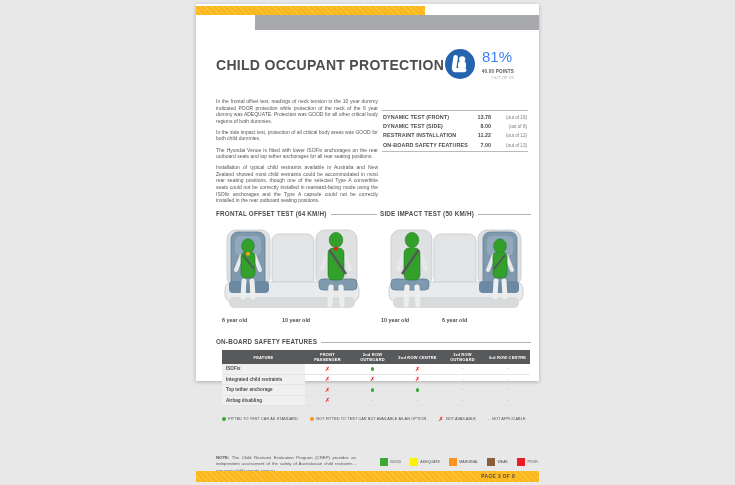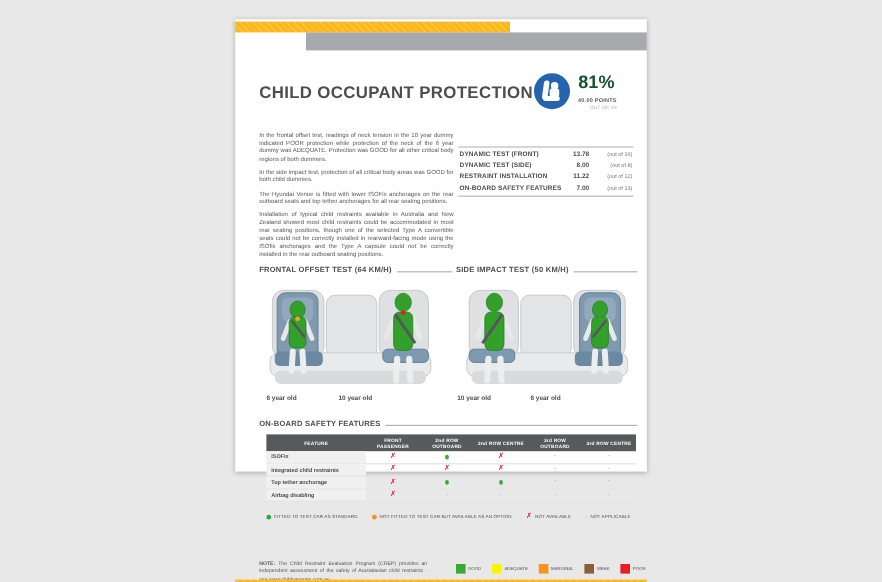--- a/index.html
+++ b/index.html
@@ -1,32 +1,32 @@
 <!DOCTYPE html>
 <html><head>
 <meta charset="utf-8">
 <style>
   * { margin:0; padding:0; box-sizing:border-box; }
   html,body { width:735px; height:485px; overflow:hidden; background:#e8e8e9;
     font-family:"Liberation Sans","DejaVu Sans",sans-serif; color:#56575a; }
-  .page { position:absolute; left:196px; top:16px; width:343px; height:377px;
+  .page { position:absolute; left:196px; top:4px; width:343px; height:377px;
     background:#fff; box-shadow:0 1px 4px rgba(0,0,0,.25); }
 
   .bar-yellow-top { position:absolute; left:0; top:2px; width:229px; height:9px;
     background:#fcb81b;
     background-image:repeating-linear-gradient(45deg, rgba(255,255,255,.18) 0 1px, transparent 1px 4px); }
   .bar-gray-top { position:absolute; left:59px; top:11px; right:0; height:15px; background:#a7a9ac; }
 
   .header { position:absolute; left:20px; top:44px; width:298px; height:40px; }
   .title { position:absolute; left:0; top:9px; font-size:14px; font-weight:bold;
     color:#4d4d4f; letter-spacing:.3px; white-space:nowrap; }
   .score { position:absolute; right:0; top:0; display:flex; gap:4px; align-items:flex-start; }
   .badge { width:32px; height:32px; flex:0 0 auto; }
   .score-col { display:flex; flex-direction:column; align-items:flex-end; }
-  .score-pct { font-size:15px; font-weight:bold; color:#14532d; line-height:1.1; background:#fff; padding:1px 2px; }
+  .score-pct { font-size:15px; font-weight:normal; color:#3b82f6; line-height:1.1; background:#fff; padding:1px 2px; }
   .score-pts { font-size:4.6px; font-weight:bold; color:#58595b; margin-top:2px; letter-spacing:.2px; }
   .score-out { font-size:4px; color:#a7a9ac; margin-top:1px; letter-spacing:.2px; }
 
   .intro { position:absolute; left:20px; top:94px; width:162px; }
   .intro-p { font-size:5px; line-height:1.32; text-align:justify; color:#56575a; margin-bottom:4.5px; }
 
   .summary { position:absolute; left:186px; top:106px; width:146px;
     border-top:1px solid #b9bbbd; border-bottom:1px solid #b9bbbd; padding:1.5px 0; }
   .srow { display:flex; align-items:baseline; padding:1.6px 1px; }
   .slabel { flex:1; font-size:5.4px; font-weight:bold; color:#4d4d4f; letter-spacing:.1px; }

